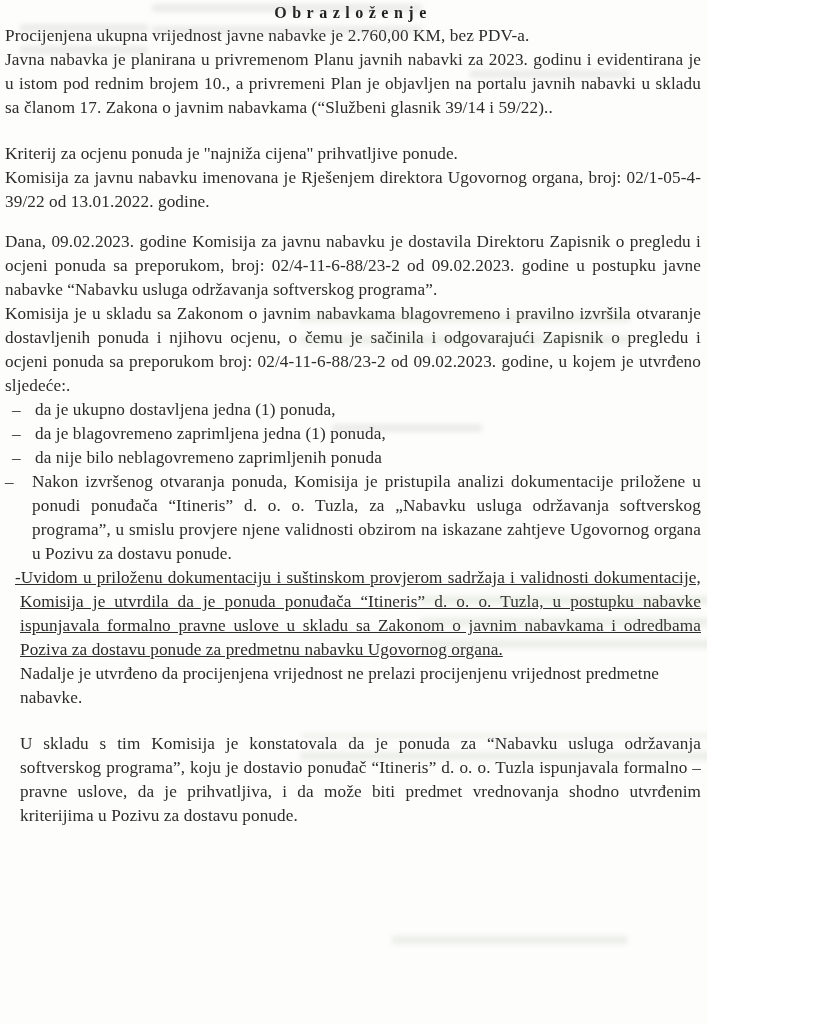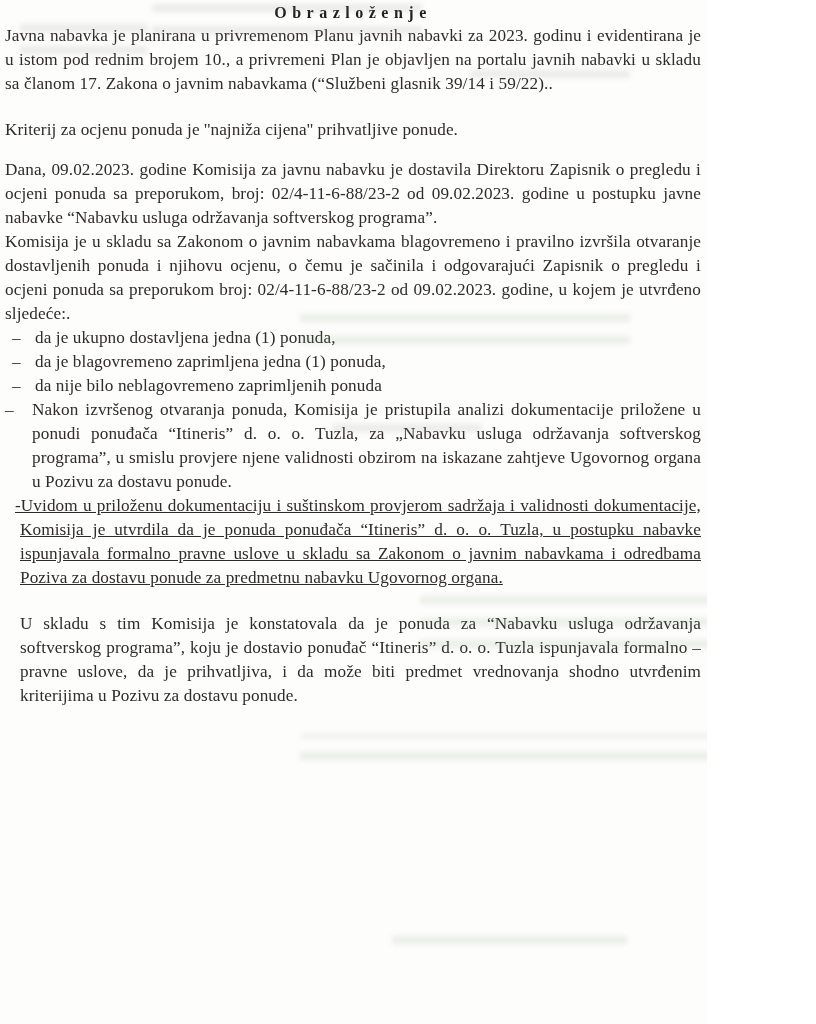--- a/index.html
+++ b/index.html
@@ -69,25 +69,27 @@
   <div class="smudge green" style="left:300px; top:308px; width:330px; height:40px;"></div>
   <div class="smudge gray" style="left:332px; top:420px; width:150px; height:16px;"></div>
   <div class="smudge green" style="left:420px; top:594px; width:388px; height:58px;"></div>
   <div class="smudge green" style="left:300px; top:734px; width:455px; height:30px;"></div>
   <div class="smudge green" style="left:392px; top:922px; width:235px; height:26px;"></div>
 
   <h1 class="title">Obrazloženje</h1>
 
 
   <div class="mb22">
+    <p class="para">Procijenjena ukupna vrijednost javne nabavke je 2.760,00 KM, bez PDV-a.</p>
     <p class="para jz">Javna nabavka je planirana u privremenom Planu javnih nabavki za 2023. godinu i evidentirana je u istom pod rednim brojem 10., a privremeni Plan je objavljen na portalu javnih nabavki u skladu sa članom 17. Zakona o javnim nabavkama (“Službeni glasnik 39/14 i 59/22)..</p>
   </div>
 
   <div class="mb16">
     <p class="para">Kriterij za ocjenu ponuda je ''najniža cijena'' prihvatljive ponude.</p>
+    <p class="para jz">Komisija za javnu nabavku imenovana je Rješenjem direktora Ugovornog organa, broj: 02/1-05-4-39/22 od 13.01.2022. godine.</p>
   </div>
 
   <p class="para jz mb16">Dana, 09.02.2023. godine Komisija za javnu nabavku je dostavila Direktoru Zapisnik o pregledu i ocjeni ponuda sa preporukom, broj: 02/4-11-6-88/23-2 od 09.02.2023. godine u postupku javne nabavke “Nabavku usluga održavanja softverskog programa”.</p>
 
   <p class="para jz mb8">Komisija je u skladu sa Zakonom o javnim nabavkama blagovremeno i pravilno izvršila otvaranje dostavljenih ponuda i njihovu ocjenu, o čemu je sačinila i  odgovarajući Zapisnik o pregledu i ocjeni ponuda sa preporukom broj: 02/4-11-6-88/23-2 od 09.02.2023. godine, u kojem je utvrđeno sljedeće:.</p>
 
   <div class="bullet mb11">
     <span class="marker">–</span>
     <span class="btext">da je  ukupno dostavljena jedna  (1) ponuda,</span>
   </div>
@@ -100,19 +102,20 @@
     <span class="btext">da nije bilo neblagovremeno zaprimljenih ponuda</span>
   </div>
 
   <div class="bullet bullet-wide mb20">
     <span class="marker">–</span>
     <span class="btext jz">Nakon izvršenog otvaranja ponuda, Komisija je pristupila analizi dokumentacije priložene u ponudi ponuđača “Itineris” d. o. o. Tuzla, za „Nabavku usluga održavanja softverskog programa”, u smislu provjere njene validnosti obzirom na iskazane zahtjeve Ugovornog organa u Pozivu za dostavu ponude.</span>
   </div>
 
   <div class="indent-block mb22">
     <p class="para jz hang-first">-Uvidom u priloženu dokumentaciju i suštinskom provjerom sadržaja i validnosti dokumentacije, Komisija je utvrdila  da  je ponuda ponuđača “Itineris” d. o. o. Tuzla, u postupku nabavke ispunjavala formalno pravne uslove u skladu sa Zakonom o  javnim  nabavkama i odredbama Poziva za dostavu ponude za predmetnu nabavku Ugovornog organa.</p>
+    <p class="para">Nadalje je utvrđeno da procijenjena vrijednost ne prelazi procijenjenu vrijednost predmetne nabavke.</p>
   </div>
 
   <div class="indent-block">
     <p class="para jz">U skladu s tim Komisija je konstatovala da je  ponuda za “Nabavku usluga održavanja softverskog programa”, koju je  dostavio ponuđač “Itineris” d. o. o. Tuzla ispunjavala formalno – pravne uslove, da je prihvatljiva, i da može biti predmet vrednovanja shodno utvrđenim kriterijima u Pozivu za dostavu ponude.</p>
   </div>
 
 </div>
 
 </body></html>

